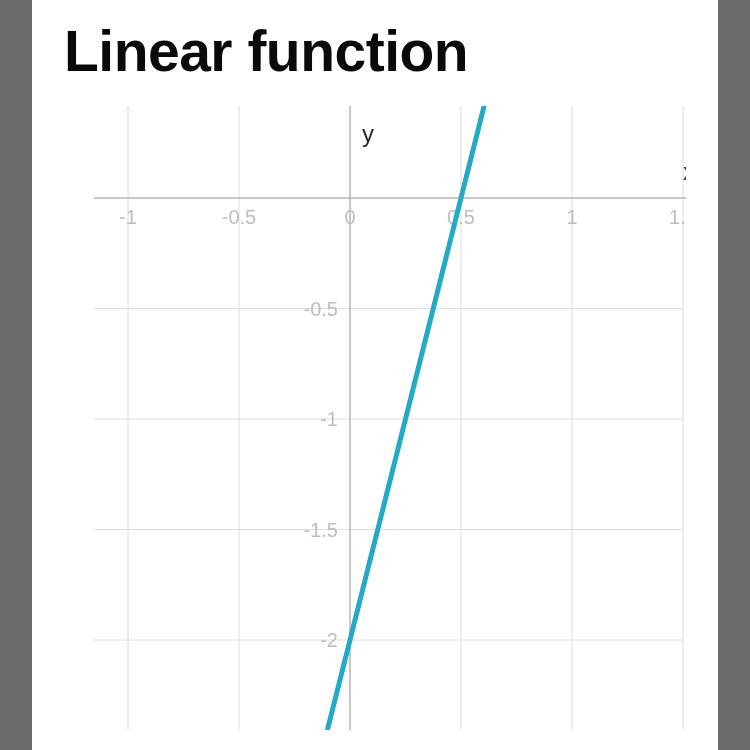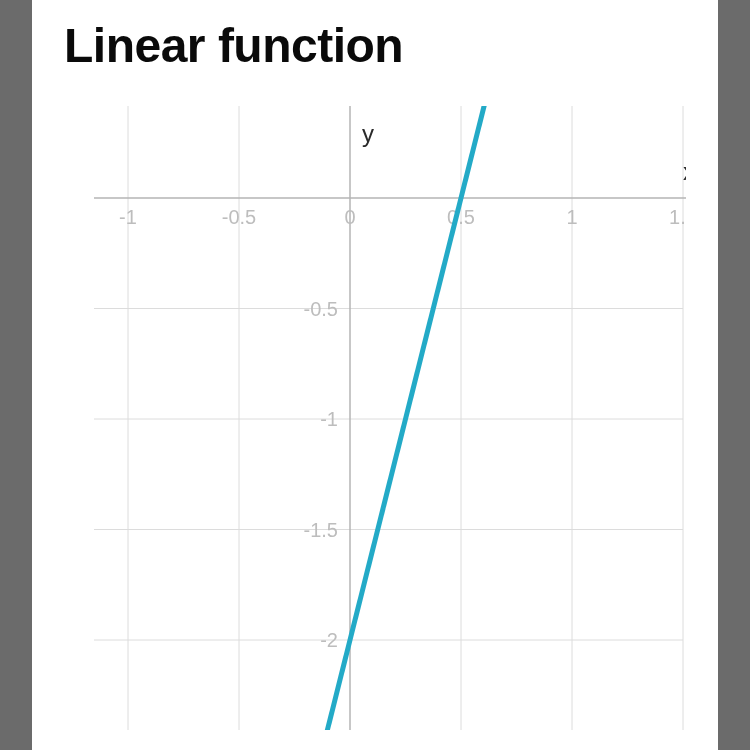--- a/index.html
+++ b/index.html
@@ -15,21 +15,21 @@
     left: 32px;
     top: 0;
     width: 686px;
     height: 750px;
     background: #fff;
   }
   .title {
     position: absolute;
     left: 32px;
     top: 18px;
-    font-size: 48px;
+    font-size: 57px;
     font-weight: 700;
     color: #0a0a0a;
     letter-spacing: -0.5px;
   }
   .chart {
     position: absolute;
     left: 32px;
     top: 106px;
     width: 622px;
     height: 624px;

